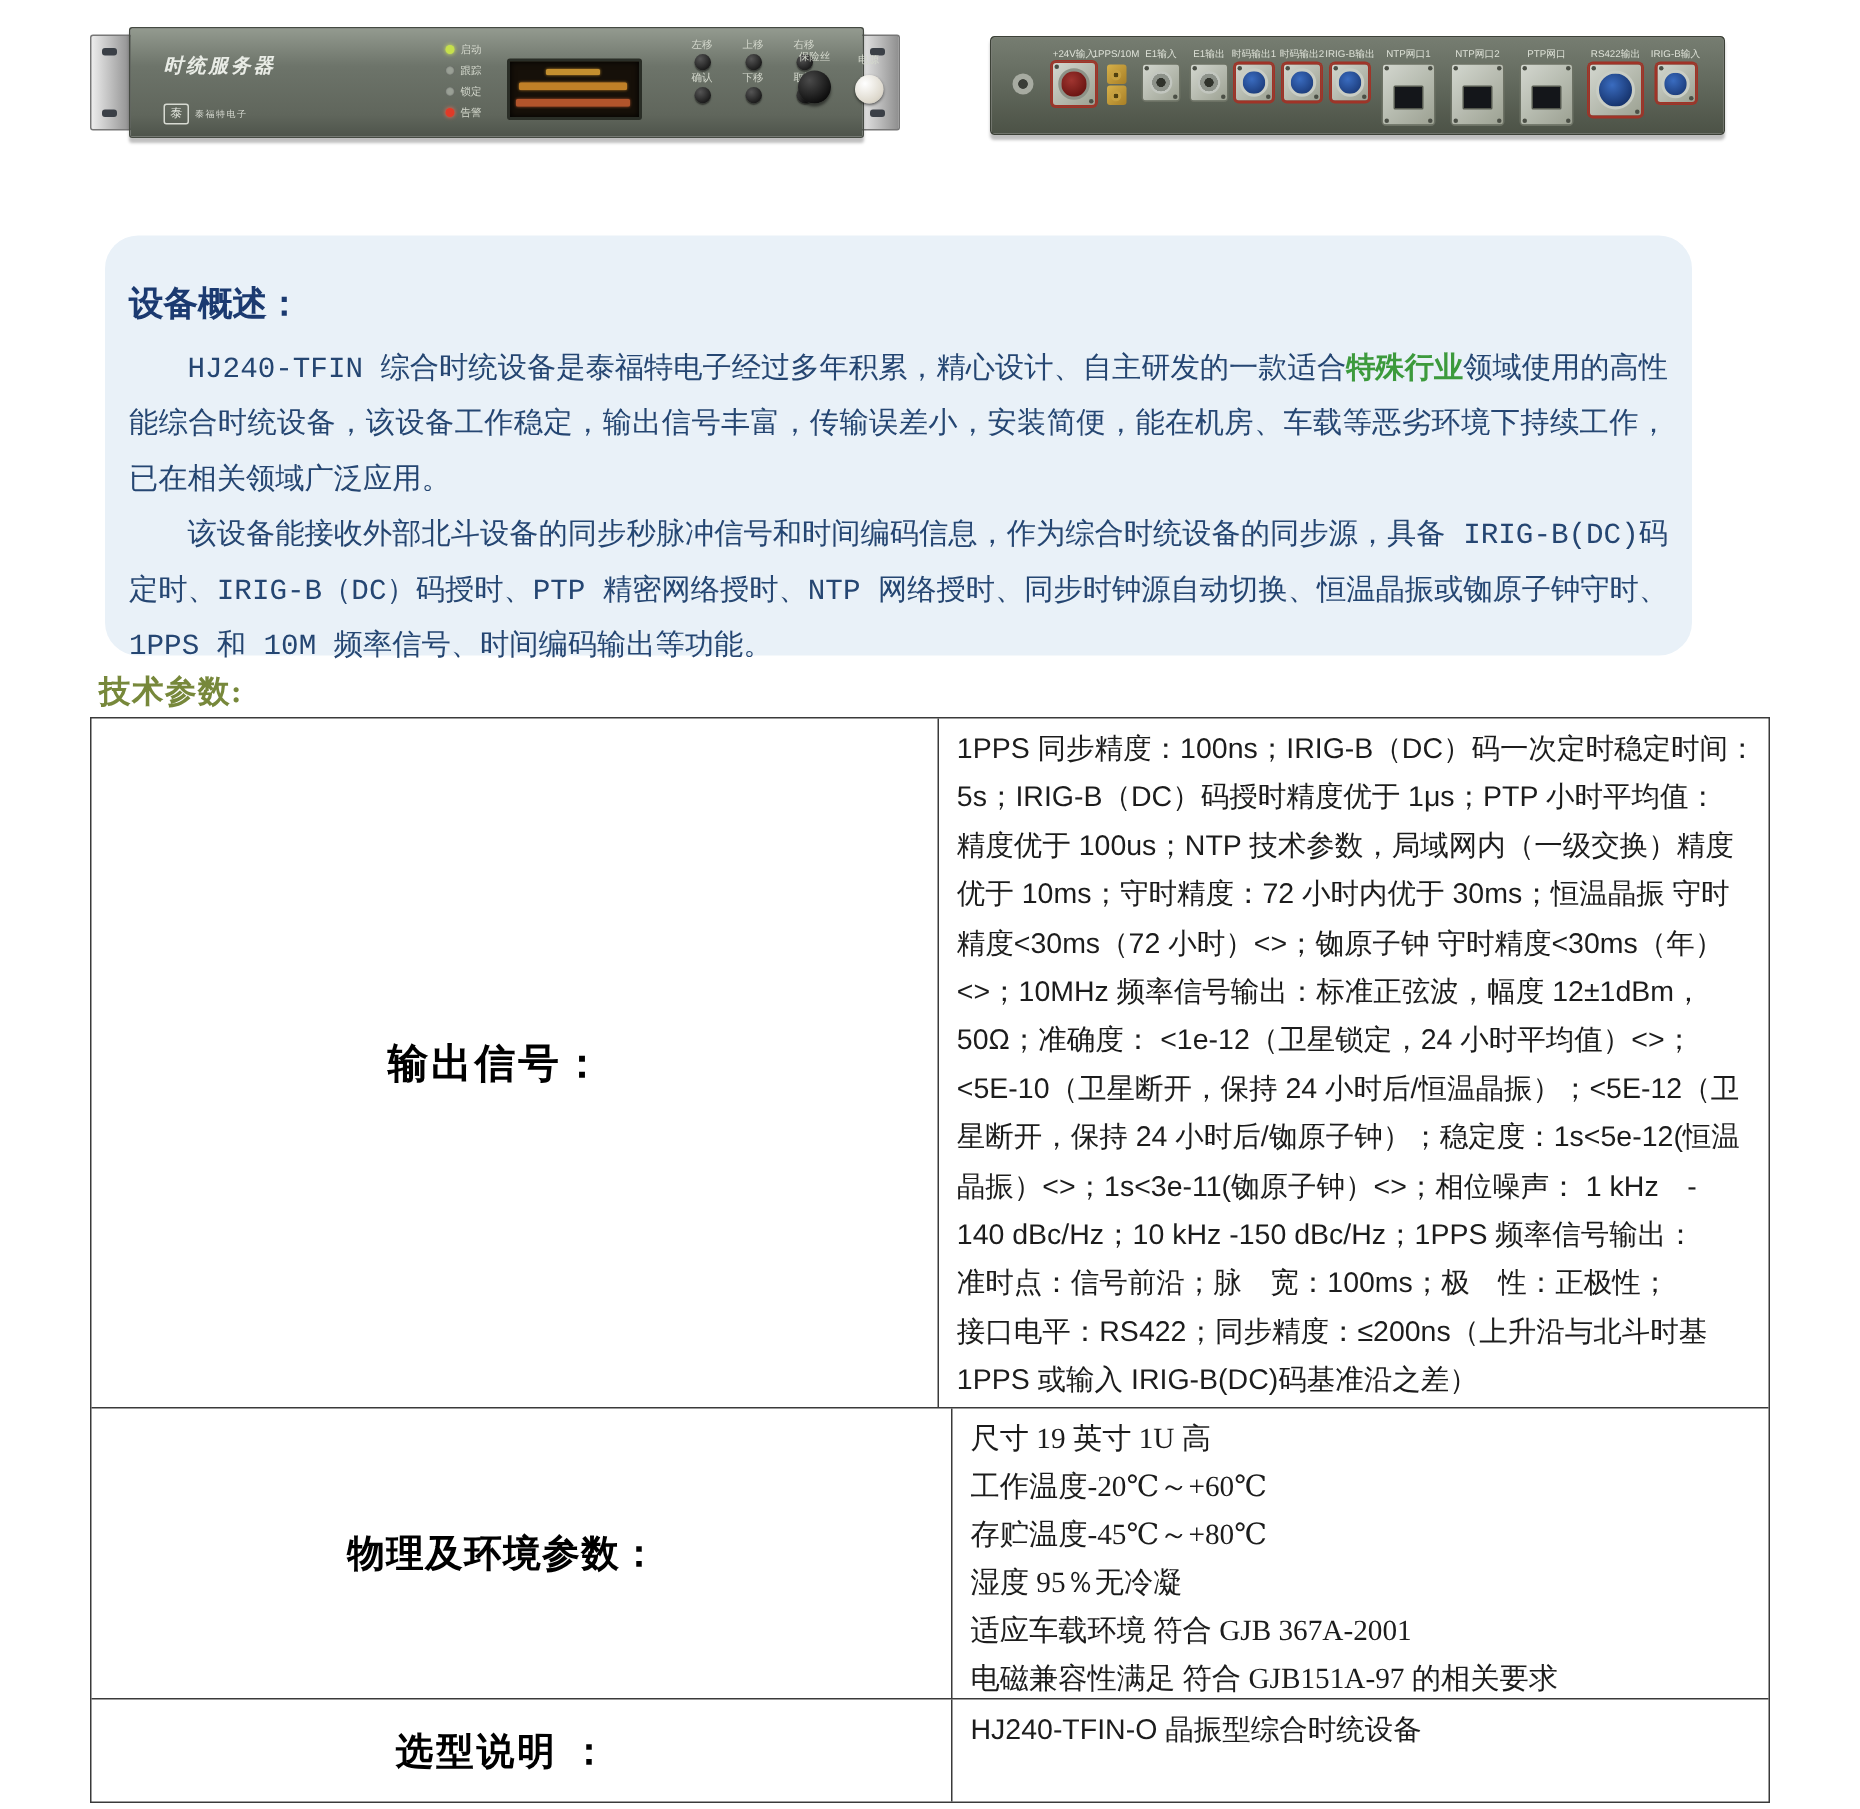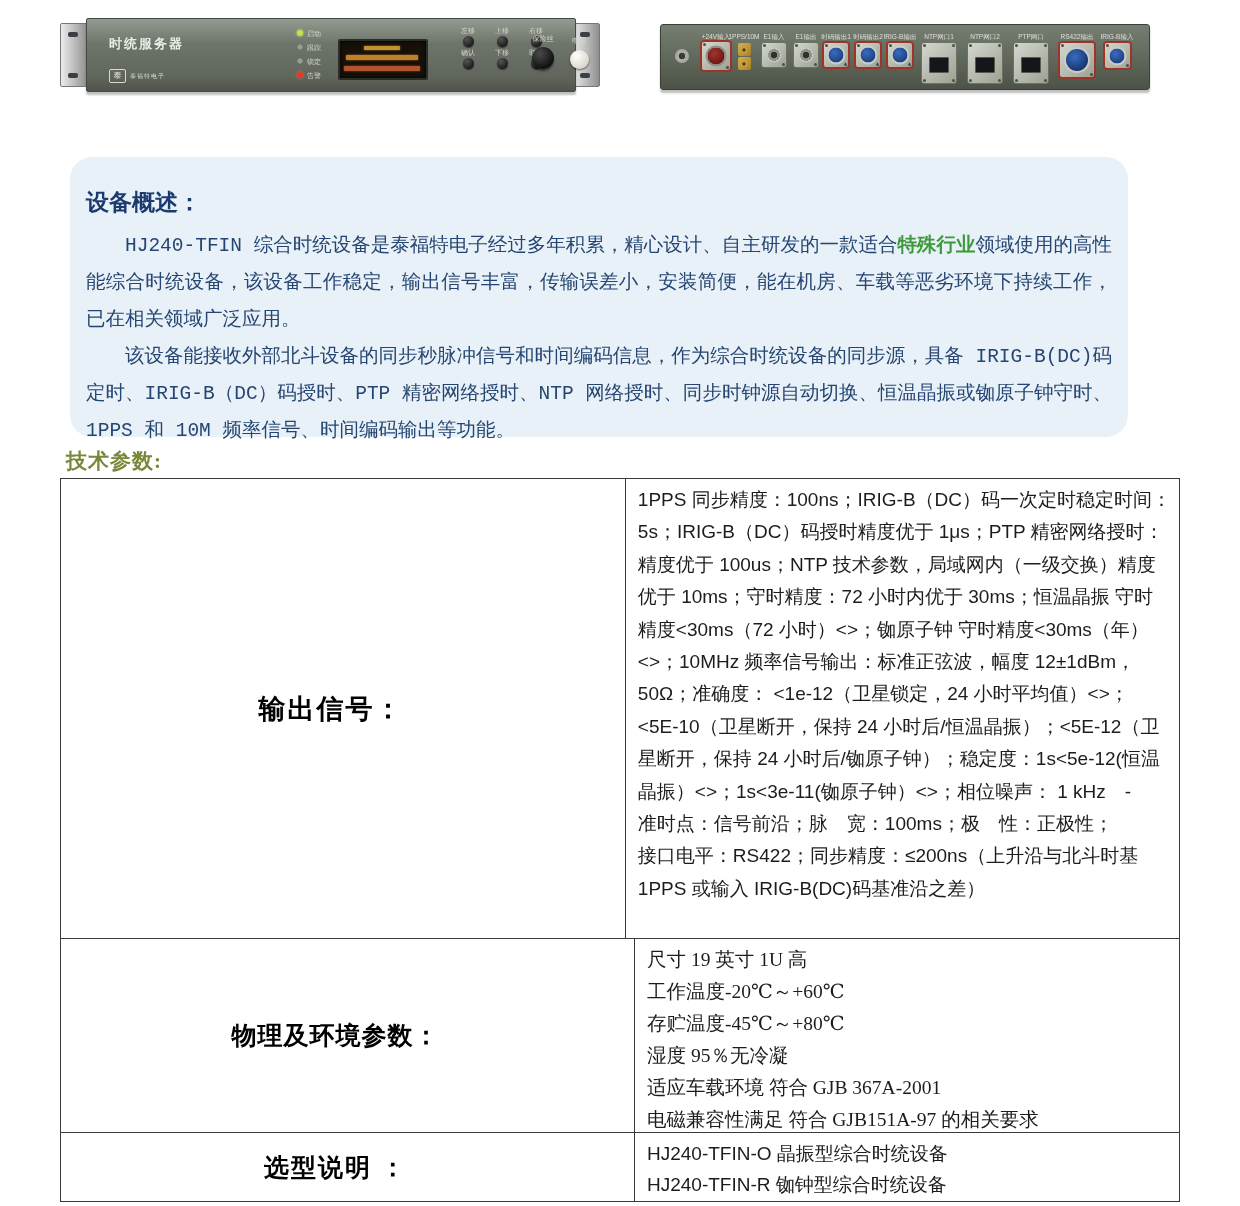--- a/index.html
+++ b/index.html
@@ -8,21 +8,21 @@
 
   
   .dev-front{position:absolute;left:60px;top:16px;width:540px;height:78px;}
   .ear{position:absolute;top:7px;width:26px;height:62px;background:linear-gradient(90deg,#ececec,#b9b9b9 55%,#8f8f8f);border:1px solid #777;border-radius:2px;}
   .ear.l{left:0;} .ear.r{right:0;}
   .ear .slot{position:absolute;left:7px;width:10px;height:5px;background:#3a3f46;border-radius:2px;}
   .ear .slot.s1{top:8px;} .ear .slot.s2{bottom:8px;}
   .dev-body{position:absolute;left:26px;top:2px;width:488px;height:72px;
      background:linear-gradient(#939a8f,#6d746a 35%,#60665c 80%,#4e544b);
      border:1px solid #454a42;border-radius:2px;box-shadow:0 3px 2px rgba(0,0,0,.25);}
-  .fp-title{position:absolute;left:22px;top:16px;color:#e9ece6;font-weight:bold;font-size:13px;letter-spacing:2px;}
+  .fp-title{position:absolute;left:22px;top:16px;color:#e9ece6;font-weight:bold;font-size:13px;letter-spacing:2px;font-style:italic;}
   .fp-logo{position:absolute;left:22px;bottom:8px;display:flex;align-items:center;gap:4px;}
   .fp-logo .lg-box{width:15px;height:12px;border:1px solid #d7dad2;border-radius:2px;color:#e4e7df;font-size:8px;line-height:12px;text-align:center;}
   .fp-logo .lg-txt{color:#d7dad2;font-size:6px;letter-spacing:1px;}
   .leds{position:absolute;left:210px;top:9px;}
   .led-row{display:flex;align-items:center;gap:4px;height:10px;margin-bottom:4px;}
   .led{width:6px;height:6px;border-radius:50%;background:#9aa096;box-shadow:inset 0 0 1px #333;}
   .led.g{background:#c6e04c;box-shadow:0 0 3px #d6ef5a;}
   .led.r{background:#e03a28;box-shadow:0 0 3px #ff6a50;}
   .led-lab{color:#d4d8cd;font-size:7px;line-height:7px;white-space:nowrap;}
   .lcd{position:absolute;left:251px;top:20px;width:86px;height:37px;background:#161009;border:2px solid #2a2e27;border-radius:2px;box-shadow:inset 0 0 4px #000;}
@@ -276,47 +276,47 @@
     <p class="ov-p">该设备能接收外部北斗设备的同步秒脉冲信号和时间编码信息，作为综合时统设备的同步源，具备 IRIG-B(DC)码定时、IRIG-B（DC）码授时、PTP 精密网络授时、NTP 网络授时、同步时钟源自动切换、恒温晶振或铷原子钟守时、1PPS 和 10M 频率信号、时间编码输出等功能。</p>
   </div>
 
   <div class="tech-head">技术参数:</div>
 
   <div class="spec-table">
     <div class="t-row row1">
       <div class="t-left">输出信号：</div>
       <div class="t-right">
           <div class="ln">1PPS 同步精度：100ns；IRIG-B（DC）码一次定时稳定时间：</div>
-          <div class="ln">5s；IRIG-B（DC）码授时精度优于 1μs；PTP 精密网络授时：</div>
+          <div class="ln">5s；IRIG-B（DC）码授时精度优于 1μs；PTP 小时平均值：</div>
           <div class="ln">精度优于 100us；NTP 技术参数，局域网内（一级交换）精度</div>
           <div class="ln">优于 10ms；守时精度：72 小时内优于 30ms；恒温晶振 守时</div>
           <div class="ln">精度&lt;30ms（72 小时）&lt;&gt;；铷原子钟 守时精度&lt;30ms（年）</div>
           <div class="ln">&lt;&gt;；10MHz 频率信号输出：标准正弦波，幅度 12±1dBm，</div>
           <div class="ln">50Ω；准确度： &lt;1e-12（卫星锁定，24 小时平均值）&lt;&gt;；</div>
           <div class="ln">&lt;5E-10（卫星断开，保持 24 小时后/恒温晶振）；&lt;5E-12（卫</div>
           <div class="ln">星断开，保持 24 小时后/铷原子钟）；稳定度：1s&lt;5e-12(恒温</div>
           <div class="ln">晶振）&lt;&gt;；1s&lt;3e-11(铷原子钟）&lt;&gt;；相位噪声： 1 kHz　-</div>
+          <div class="ln">140 dBc/Hz；10 kHz -150 dBc/Hz；1PPS 频率信号输出：</div>
           <div class="ln">准时点：信号前沿；脉　宽：100ms；极　性：正极性；</div>
           <div class="ln">接口电平：RS422；同步精度：≤200ns（上升沿与北斗时基</div>
           <div class="ln">1PPS 或输入 IRIG-B(DC)码基准沿之差）</div>
         </div>
     </div>
     <div class="t-row row2">
       <div class="t-left">物理及环境参数：</div>
       <div class="t-right">
           <div class="ln">尺寸 19 英寸 1U 高</div>
           <div class="ln">工作温度-20℃～+60℃</div>
           <div class="ln">存贮温度-45℃～+80℃</div>
           <div class="ln">湿度 95％无冷凝</div>
           <div class="ln">适应车载环境  符合 GJB 367A-2001</div>
           <div class="ln">电磁兼容性满足  符合 GJB151A-97 的相关要求</div>
         </div>
     </div>
     <div class="t-row row3">
       <div class="t-left">选型说明 ：</div>
       <div class="t-right">
           <div class="ln">HJ240-TFIN-O  晶振型综合时统设备</div>
-          <div class="ln">HJ240-TFIN-R  铷钟型综合时统设备</div>
         </div>
     </div>
   </div>
 
 </div>
 
 </body></html>

